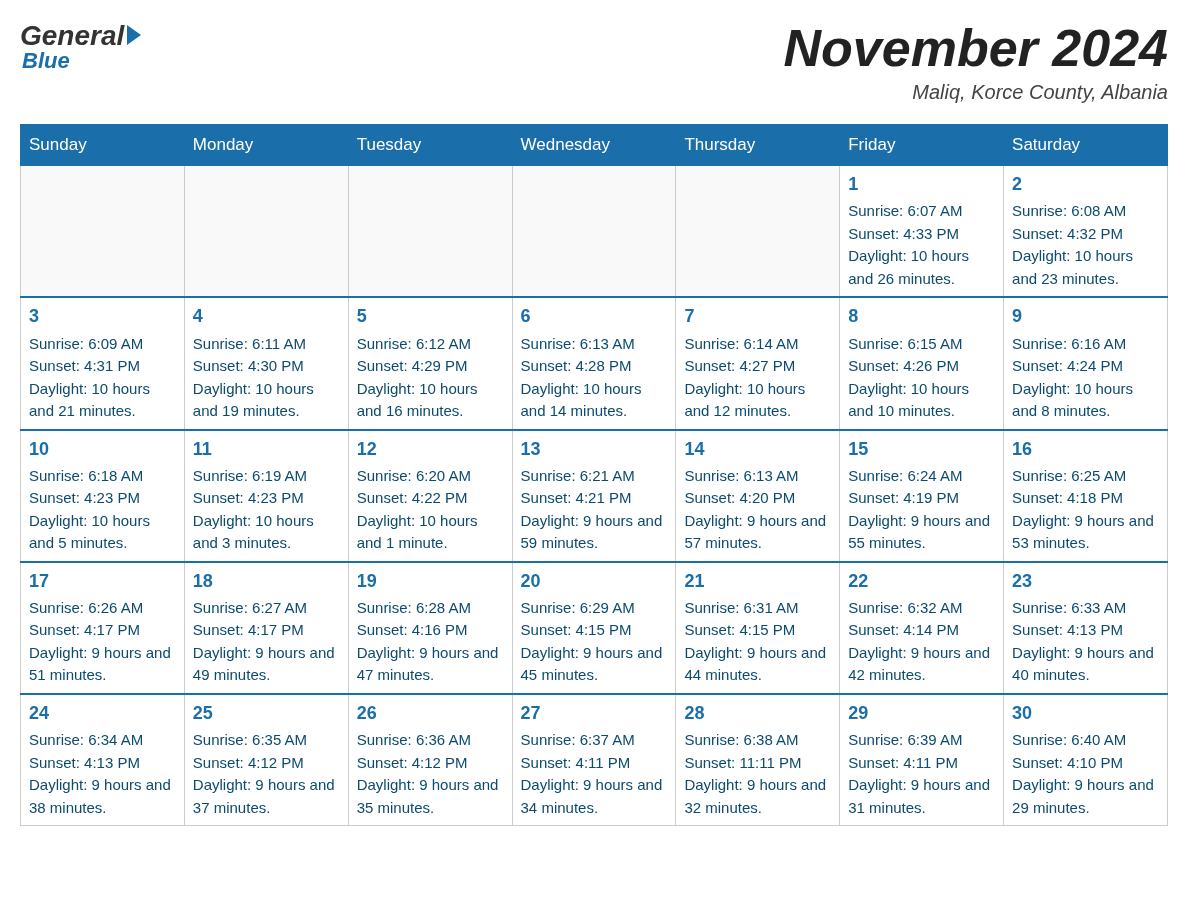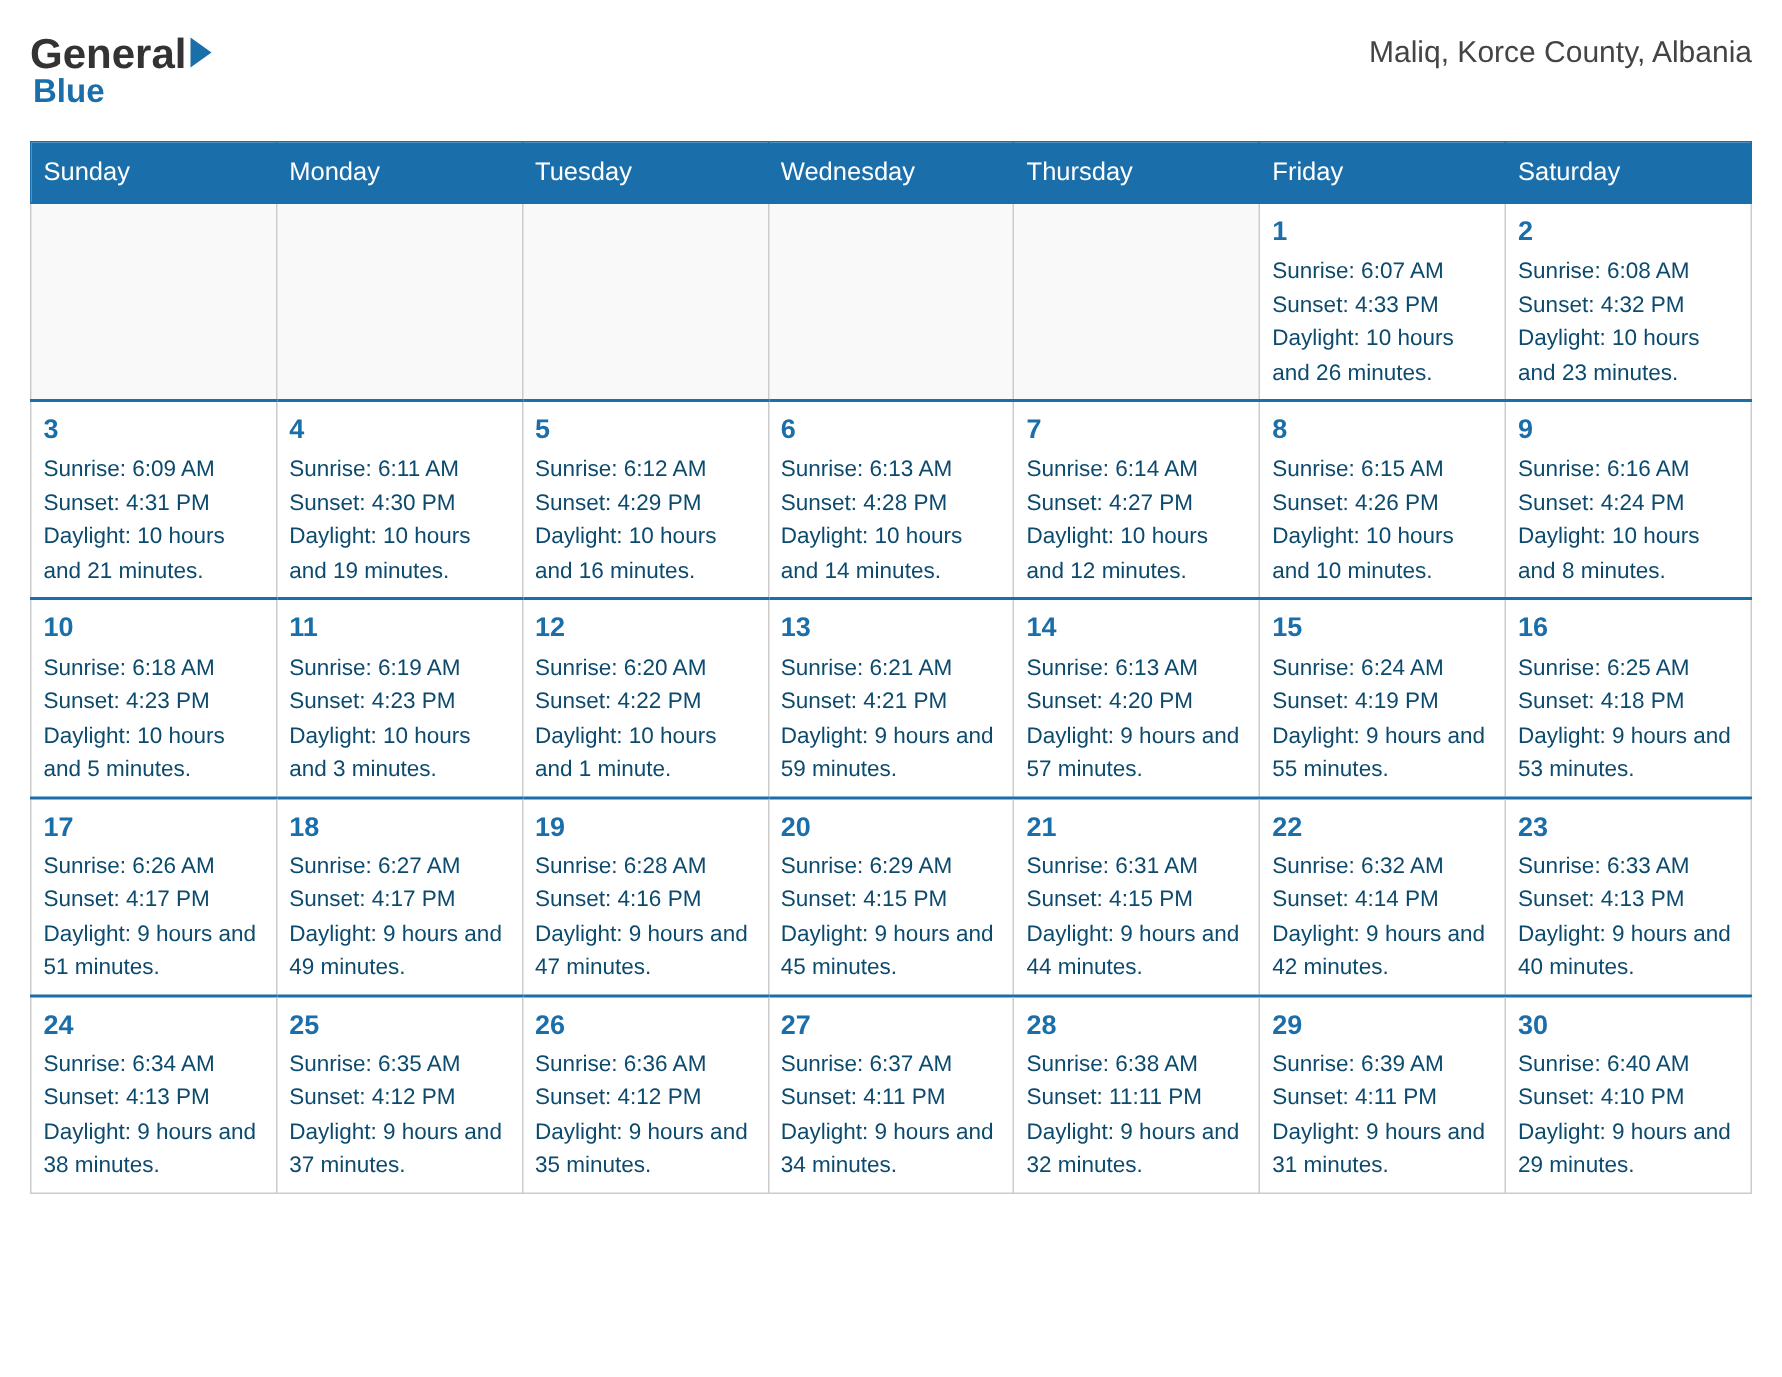--- a/index.html
+++ b/index.html
@@ -8,20 +8,21 @@
       background: #fff;
       padding: 20px;
       width: 1188px;
       min-height: 918px;
     }
     .header {
       display: flex;
       justify-content: space-between;
       align-items: flex-start;
       margin-bottom: 20px;
+      font-style: italic;
     }
     .logo {
       display: flex;
       flex-direction: column;
       align-items: flex-start;
     }
     .logo-top {
       display: flex;
       align-items: center;
     }
@@ -108,20 +109,21 @@
 
 <div class="header">
   <div class="logo">
     <div class="logo-top">
       <span class="logo-general">General</span>
       <div class="logo-arrow"></div>
     </div>
     <span class="logo-subtitle">Blue</span>
   </div>
   <div class="title-block">
+    <div class="main-title">November 2024</div>
     <div class="subtitle">Maliq, Korce County, Albania</div>
   </div>
 </div>
 
 <table class="calendar">
   <thead>
     <tr>
     <th>Sunday</th>
         <th>Monday</th>
         <th>Tuesday</th>

